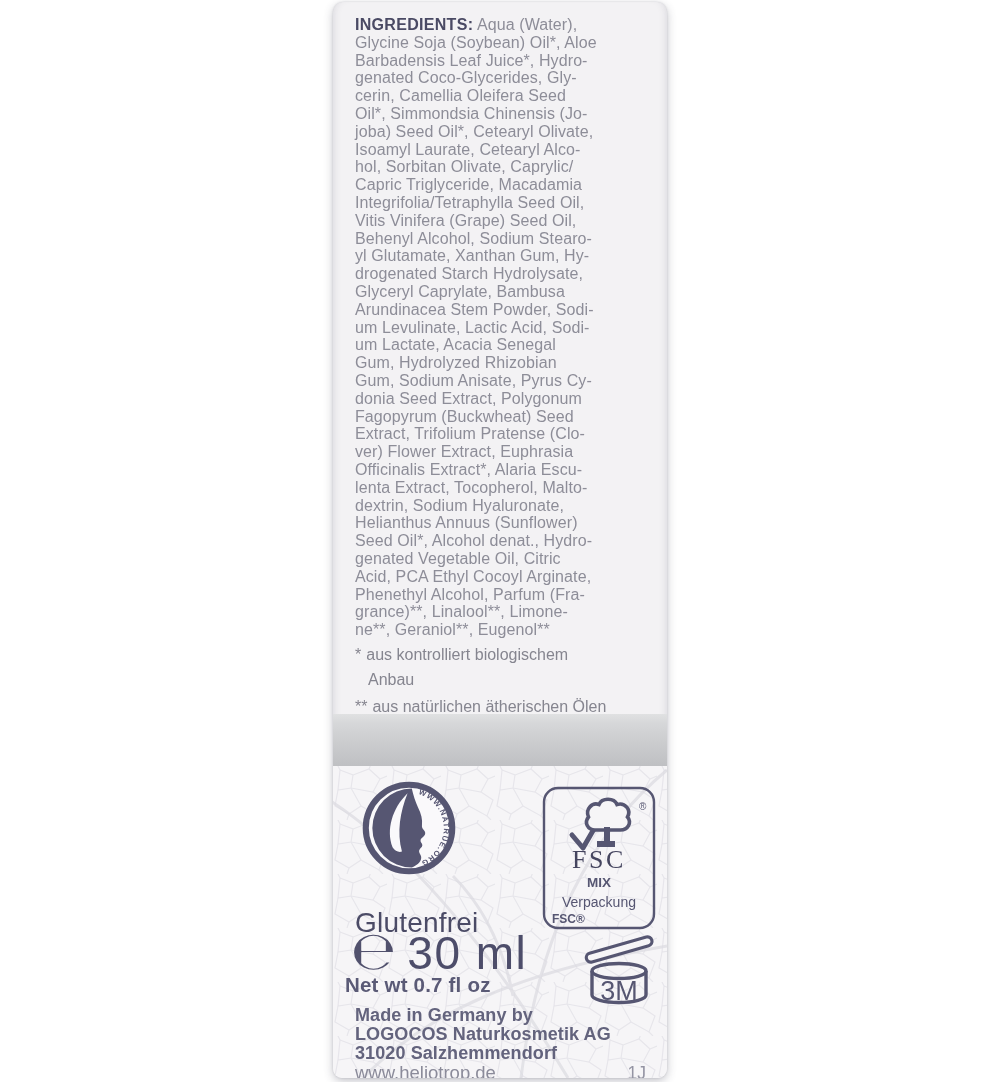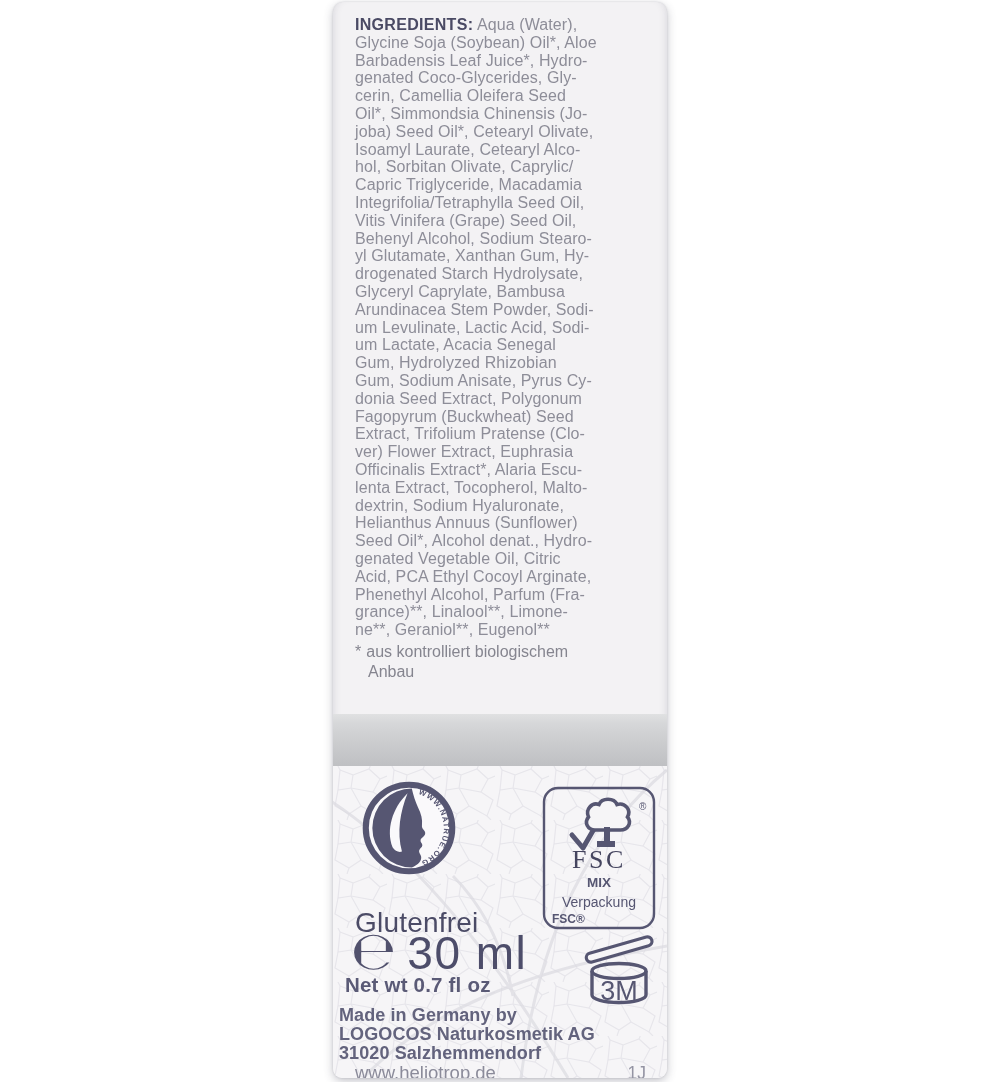--- a/index.html
+++ b/index.html
@@ -12,21 +12,21 @@
     background:#f3f2f4;border-radius:10px 10px 9px 9px;overflow:hidden;
     box-shadow:0 3px 10px rgba(60,60,80,.30),0 0 2px rgba(60,60,80,.18),
       inset 7px 0 9px -7px rgba(60,60,90,.16),inset -7px 0 9px -7px rgba(60,60,90,.16);
   }
   .text-col{position:absolute;left:22px;top:14px;width:303px;}
   .ingredients{
     font-size:16px;line-height:17.8px;letter-spacing:.1px;color:#8d8d98;
     white-space:pre-wrap;margin:0;
   }
   .ingredients .lead{font-weight:700;color:#4a4a64;letter-spacing:.3px;}
-  .fn{font-size:16px;line-height:20px;color:#85858f;white-space:pre-wrap;margin:0;}
+  .fn{font-size:16px;line-height:25px;color:#85858f;white-space:pre-wrap;margin:0;}
   .fn1{margin-top:3px;padding-left:13px;text-indent:-13px;}
   .fn2{margin-top:2px;padding-left:23px;text-indent:-23px;}
   .fn .mk{margin-right:5px;color:#85858f;}
   .band{
     position:absolute;left:0;top:712px;width:334px;height:52px;
     background:linear-gradient(180deg,#e0e1e2 0%,#d6d7d9 18%,#cbccce 55%,#bfc0c3 100%);
   }
   .bottom{position:absolute;left:0;top:764px;width:334px;height:312px;background:#f6f5f7;}
   .texture{position:absolute;left:0;top:0;width:334px;height:312px;}
   .natrue{position:absolute;left:29px;top:15px;width:94px;height:94px;}
@@ -36,21 +36,21 @@
     color:#4b4b66;letter-spacing:.2px;
   }
   .volrow{position:absolute;left:18px;top:158px;display:flex;align-items:baseline;}
   .emark{
     font-family:"DejaVu Sans","Liberation Sans",sans-serif;
     font-size:53px;font-weight:400;color:#51516d;line-height:1;
   }
   .vol{font-size:46px;font-weight:500;color:#4d4d6a;letter-spacing:1.5px;margin-left:11px;line-height:1;}
   .netwt{position:absolute;left:12px;top:207px;font-size:20.5px;font-weight:600;color:#5a5a76;letter-spacing:.2px;}
   .addr{
-    position:absolute;left:6px;top:240px;font-size:18px;line-height:18.8px;
+    position:absolute;left:22px;top:240px;font-size:18px;line-height:18.8px;
     font-weight:600;color:#63637d;white-space:pre-line;letter-spacing:.1px;margin:0;
   }
   .webrow{position:absolute;left:22px;top:296px;width:291px;display:flex;justify-content:space-between;align-items:baseline;}
   .web{font-size:18.5px;font-weight:400;color:#8b8b9a;}
   .batch{font-size:17.5px;font-weight:400;color:#9494a3;}
   .pao{position:absolute;left:247px;top:167px;width:80px;height:82px;}
   svg{display:block;}
 </style>
 </head>
 <body>
@@ -88,20 +88,21 @@
 dextrin, Sodium Hyaluronate,
 Helianthus Annuus (Sunflower)
 Seed Oil*, Alcohol denat., Hydro-
 genated Vegetable Oil, Citric
 Acid, PCA Ethyl Cocoyl Arginate,
 Phenethyl Alcohol, Parfum (Fra-
 grance)**, Linalool**, Limone-
 ne**, Geraniol**, Eugenol**</span></p>
     <p class="fn fn1"><span class="mk">*</span><span>aus kontrolliert biologischem
 Anbau</span></p>
+    <p class="fn fn2"><span class="mk">**</span><span>aus natürlichen ätherischen Ölen</span></p>
   </div>
 
   <div class="band"></div>
 
   <div class="bottom">
 
     <svg class="texture" viewBox="0 0 334 312">
       <defs>
         <pattern id="crk" width="54" height="54" patternUnits="userSpaceOnUse">
           <g fill="none" stroke="#e7e6eb" stroke-width="1.2">

